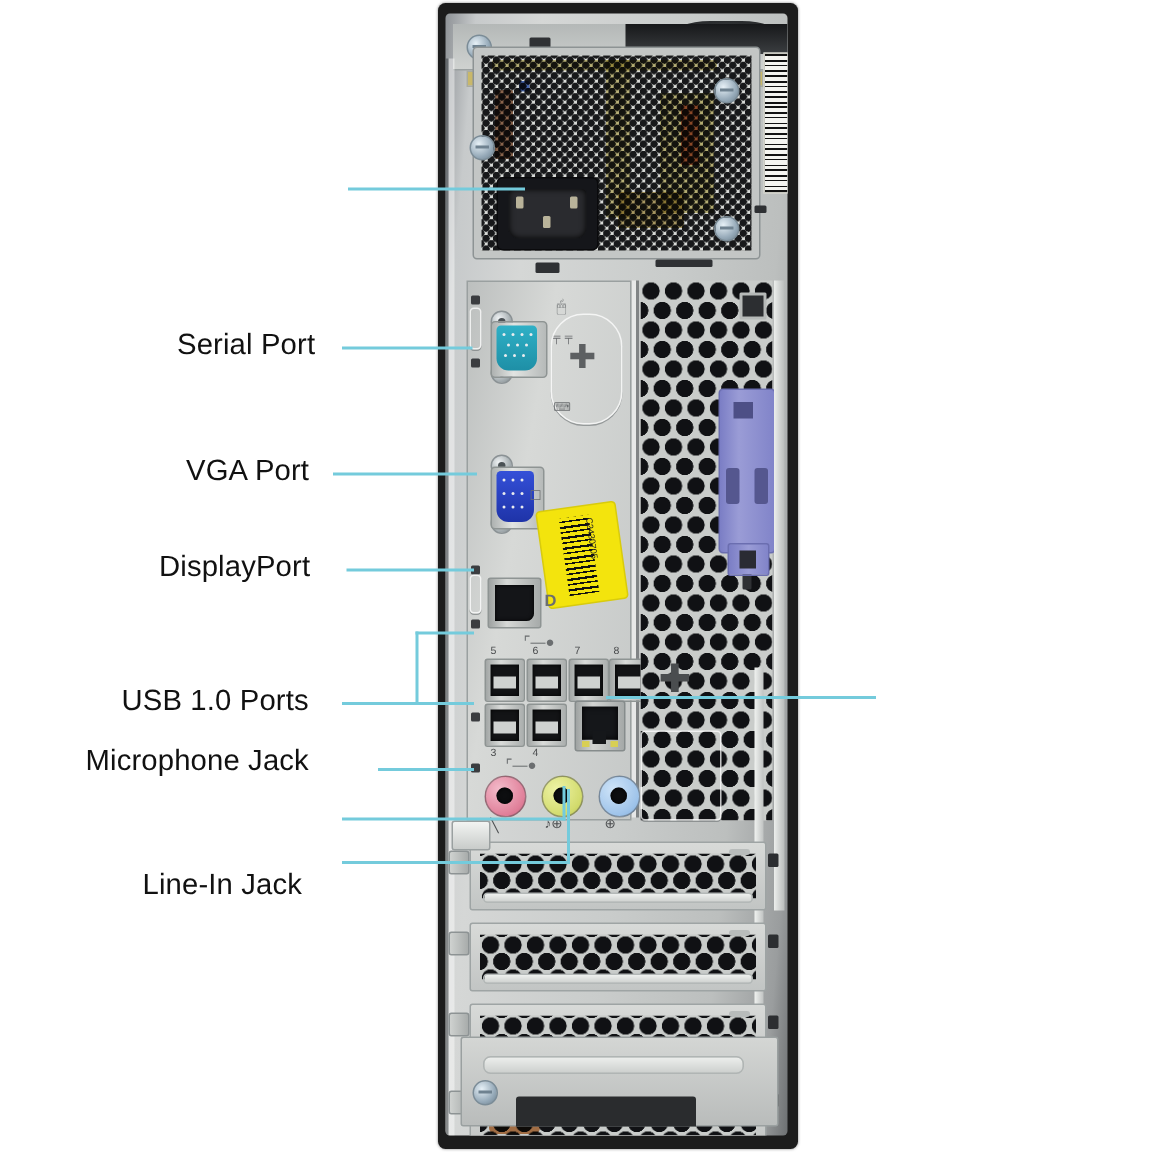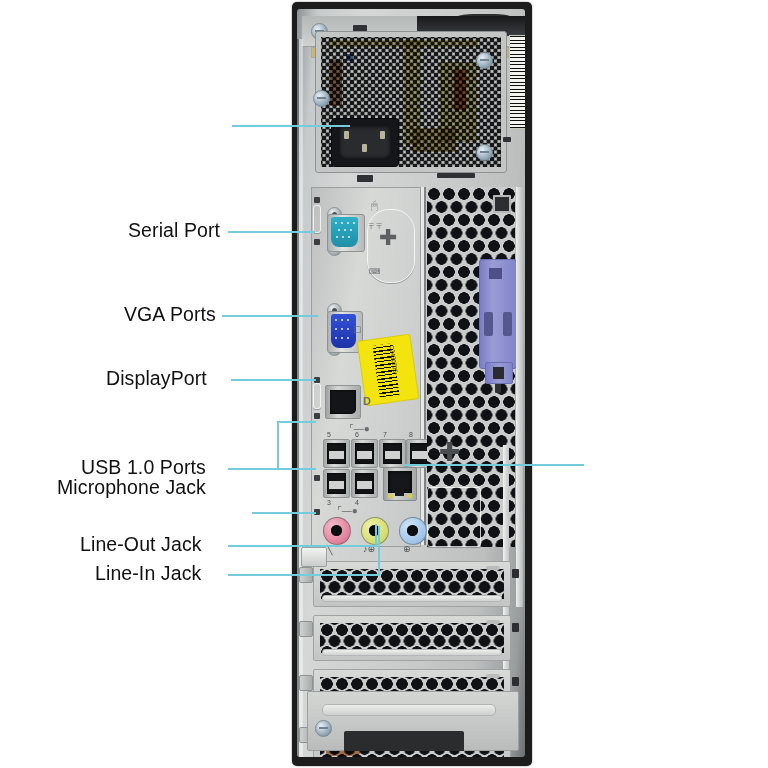--- a/index.html
+++ b/index.html
@@ -395,40 +395,39 @@
       <div id="tray">
         <div class="bar"></div>
         <div class="cut"></div>
       </div>
       <div class="screw" style="left:18px;bottom:20px;"></div>
     </div>
   </div>
 
   <div class="ld h" style="left:232px;top:125px;width:118px;"></div>
 
-  <div class="lbl" style="left:128px;top:219px;">Serial Port</div>
+  <div class="lbl" style="left:118px;top:219px;">Serial Port</div>
   <div class="ld h" style="left:228px;top:231px;width:87px;"></div>
 
-  <div class="lbl" style="left:124px;top:303px;">VGA Ports</div>
+  <div class="lbl" style="left:124px;top:303px;">VGA Port</div>
   <div class="ld h" style="left:222px;top:315px;width:96px;"></div>
 
   <div class="lbl" style="left:106px;top:367px;">DisplayPort</div>
   <div class="ld h" style="left:231px;top:379px;width:85px;"></div>
 
   <div class="lbl" style="left:81px;top:456px;">USB 1.0 Ports</div>
   <div class="ld h" style="left:228px;top:468px;width:88px;"></div>
   <div class="ld v" style="left:277px;top:421px;height:49px;"></div>
   <div class="ld h" style="left:277px;top:421px;width:39px;"></div>
 
-  <div class="lbl" style="left:57px;top:476px;">Microphone Jack</div>
+  <div class="lbl" style="left:57px;top:496px;">Microphone Jack</div>
   <div class="ld h" style="left:252px;top:512px;width:64px;"></div>
 
-  <div class="lbl" style="left:80px;top:533px;">Line-Out Jack</div>
   <div class="ld h" style="left:228px;top:545px;width:149px;"></div>
   <div class="ld v" style="left:375px;top:524px;height:23px;"></div>
 
-  <div class="lbl" style="left:95px;top:562px;">Line-In Jack</div>
+  <div class="lbl" style="left:95px;top:579px;">Line-In Jack</div>
   <div class="ld h" style="left:228px;top:574px;width:152px;"></div>
   <div class="ld v" style="left:378px;top:526px;height:50px;"></div>
 
   <div class="ld h" style="left:404px;top:464px;width:180px;"></div>
 
 </div>
 
 </body></html>

